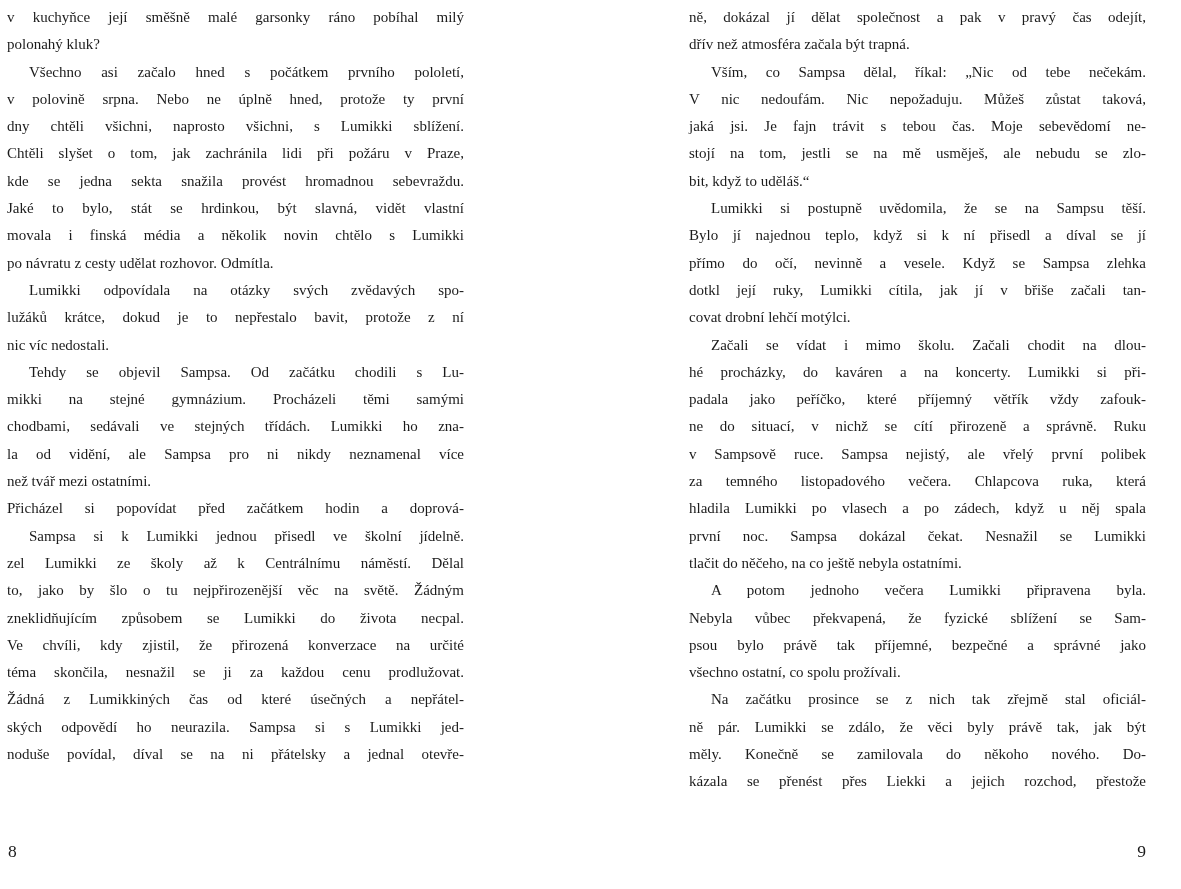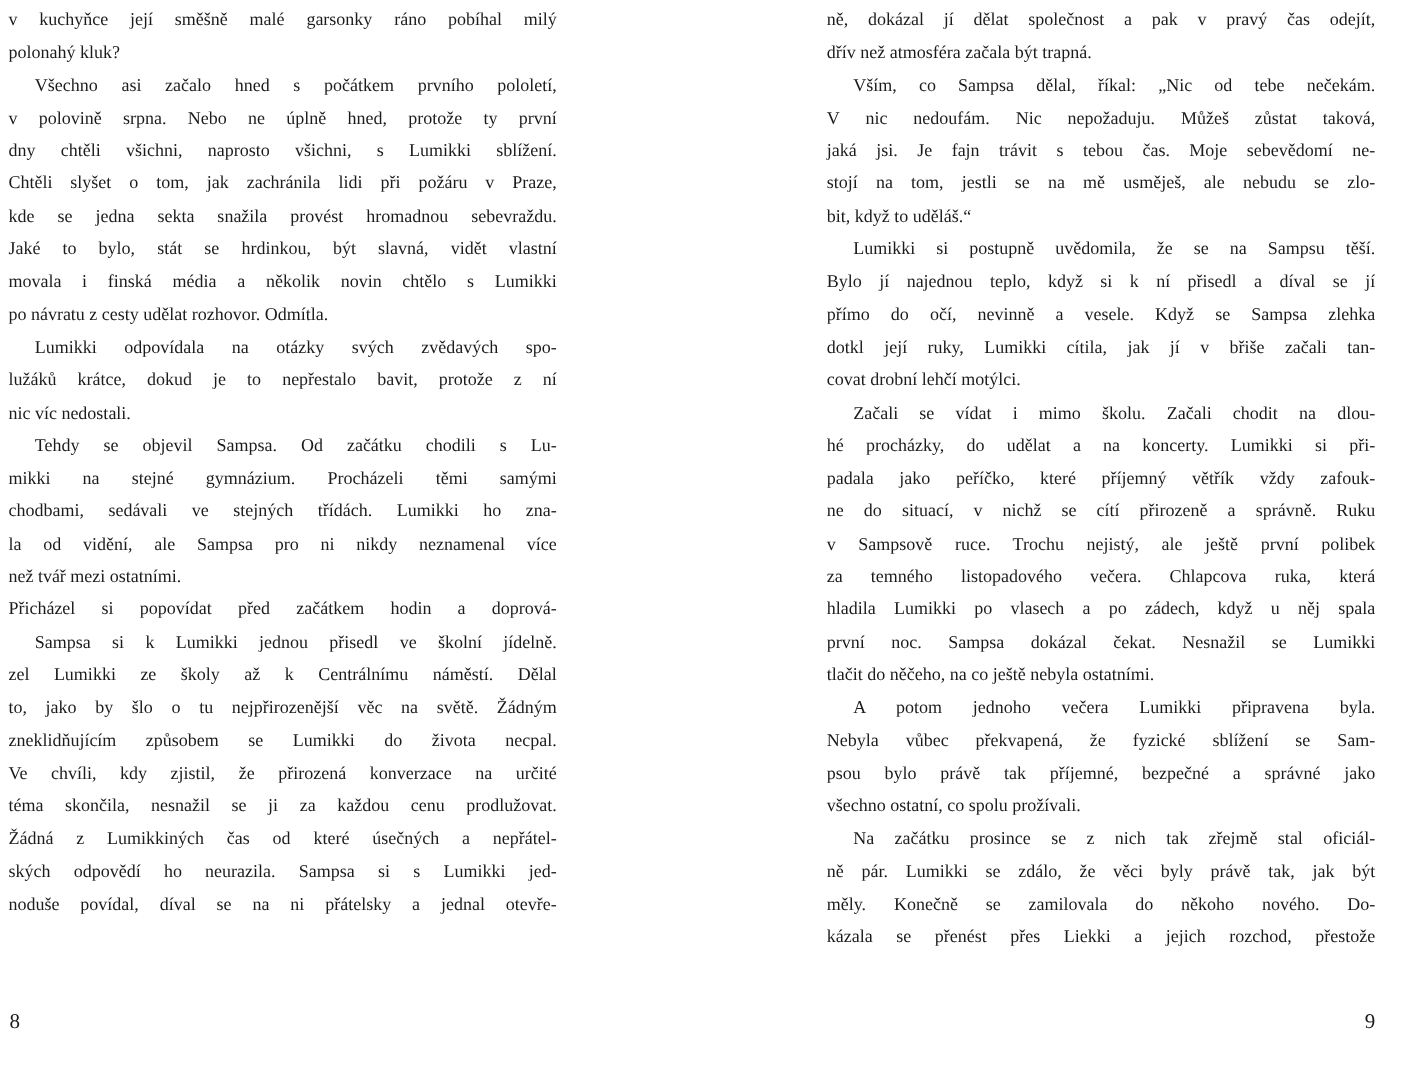--- a/index.html
+++ b/index.html
@@ -101,24 +101,24 @@
         <div class="line">V nic nedoufám. Nic nepožaduju. Můžeš zůstat taková,</div>
         <div class="line">jaká jsi. Je fajn trávit s tebou čas. Moje sebevědomí ne-</div>
         <div class="line">stojí na tom, jestli se na mě usměješ, ale nebudu se zlo-</div>
         <div class="line last">bit, když to uděláš.“</div>
         <div class="line indent">Lumikki si postupně uvědomila, že se na Sampsu těší.</div>
         <div class="line">Bylo jí najednou teplo, když si k ní přisedl a díval se jí</div>
         <div class="line">přímo do očí, nevinně a vesele. Když se Sampsa zlehka</div>
         <div class="line">dotkl její ruky, Lumikki cítila, jak jí v břiše začali tan-</div>
         <div class="line last">covat drobní lehčí motýlci.</div>
         <div class="line indent">Začali se vídat i mimo školu. Začali chodit na dlou-</div>
-        <div class="line">hé procházky, do udělat a na koncerty. Lumikki si při-</div>
+        <div class="line">hé procházky, do kaváren a na koncerty. Lumikki si při-</div>
         <div class="line">padala jako peříčko, které příjemný větřík vždy zafouk-</div>
         <div class="line">ne do situací, v nichž se cítí přirozeně a správně. Ruku</div>
-        <div class="line">v Sampsově ruce. Trochu nejistý, ale ještě první polibek</div>
+        <div class="line">v Sampsově ruce. Sampsa nejistý, ale vřelý první polibek</div>
         <div class="line">za temného listopadového večera. Chlapcova ruka, která</div>
         <div class="line">hladila Lumikki po vlasech a po zádech, když u něj spala</div>
         <div class="line">první noc. Sampsa dokázal čekat. Nesnažil se Lumikki</div>
         <div class="line last">tlačit do něčeho, na co ještě nebyla ostatními.</div>
         <div class="line indent">A potom jednoho večera Lumikki připravena byla.</div>
         <div class="line">Nebyla vůbec překvapená, že fyzické sblížení se Sam-</div>
         <div class="line">psou bylo právě tak příjemné, bezpečné a správné jako</div>
         <div class="line last">všechno ostatní, co spolu prožívali.</div>
         <div class="line indent">Na začátku prosince se z nich tak zřejmě stal oficiál-</div>
         <div class="line">ně pár. Lumikki se zdálo, že věci byly právě tak, jak být</div>

